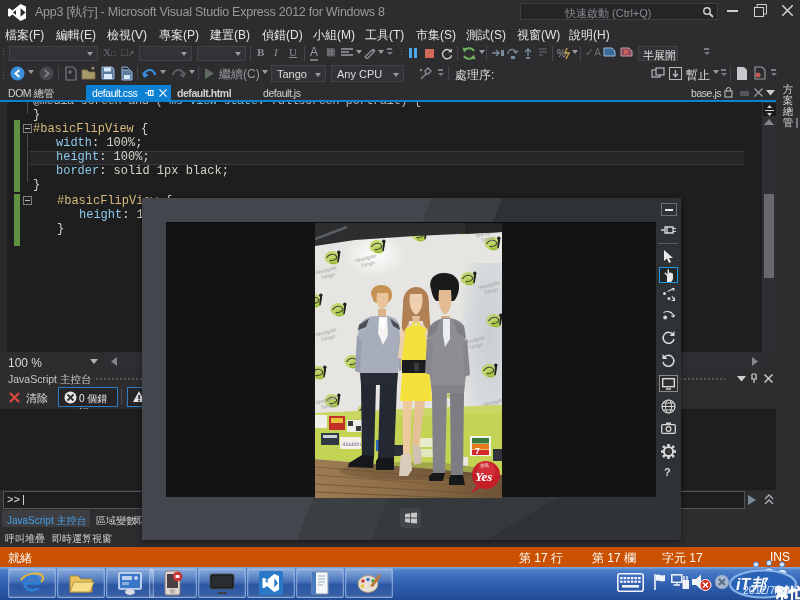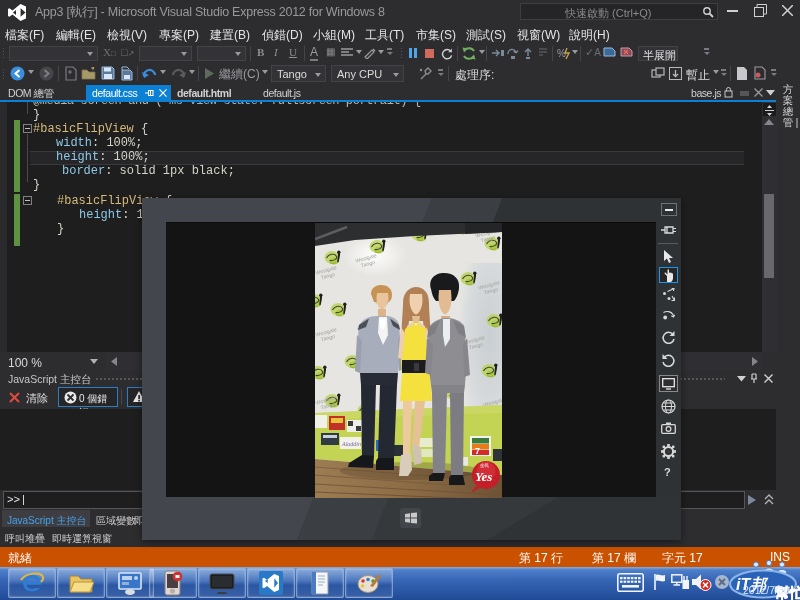--- a/index.html
+++ b/index.html
@@ -269,21 +269,21 @@
     <div class="abs" style="left:14px;top:18px;width:6px;height:72px;background:#5e9142;"></div>
     <div class="abs" style="left:14px;top:92px;width:6px;height:52px;background:#5e9142;"></div>
 
     <div class="abs" style="left:30px;top:49px;width:714px;height:14px;border-top:1px solid #3a3a3e;border-bottom:1px solid #3a3a3e;background:#262629;"></div>
 
     <div class="abs mono" style="left:33px;top:-8px;letter-spacing:-0.4px;opacity:0.9;"><span style="color:#c8c8b8">@media screen and (</span><span style="color:#8cc8e8">-ms-view-state</span><span style="color:#c8c8b8">: fullscreen-portrait) {</span></div>
     <div class="abs mono" style="left:33px;top:6px;color:#d4d4c8;">}</div>
     <div class="abs mono" style="left:33px;top:20px;"><span style="color:#d7ba7d">#basicFlipView</span><span style="color:#d4d4c8"> {</span></div>
     <div class="abs mono" style="left:56px;top:34px;"><span style="color:#8cc8e8">width</span><span style="color:#d4d4c8">: 100%;</span></div>
     <div class="abs mono" style="left:56px;top:48px;"><span style="color:#8cc8e8">height</span><span style="color:#d4d4c8">: 100%;</span></div>
-    <div class="abs mono" style="left:62px;top:62px;"><span style="color:#8cc8e8">border</span><span style="color:#d4d4c8">: solid 1px black;</span></div>
+    <div class="abs mono" style="left:56px;top:62px;"><span style="color:#8cc8e8">border</span><span style="color:#d4d4c8">: solid 1px black;</span></div>
     <div class="abs mono" style="left:33px;top:76px;color:#d4d4c8;">}</div>
     <div class="abs mono" style="left:57px;top:92px;"><span style="color:#d7ba7d">#basicFlipView</span><span style="color:#d4d4c8"> {</span></div>
     <div class="abs mono" style="left:79px;top:106px;"><span style="color:#8cc8e8">height</span><span style="color:#d4d4c8">: 100%</span></div>
     <div class="abs mono" style="left:57px;top:120px;color:#d4d4c8;">}</div>
 
     <div class="abs" style="left:23px;top:22px;width:9px;height:9px;border:1px solid #808080;background:#1e1e1e;">
         <div class="abs" style="left:1px;top:3px;width:5px;height:1px;background:#c0c0c0;"></div>
       </div>
     <div class="abs" style="left:23px;top:94px;width:9px;height:9px;border:1px solid #808080;background:#1e1e1e;">
         <div class="abs" style="left:1px;top:3px;width:5px;height:1px;background:#c0c0c0;"></div>

